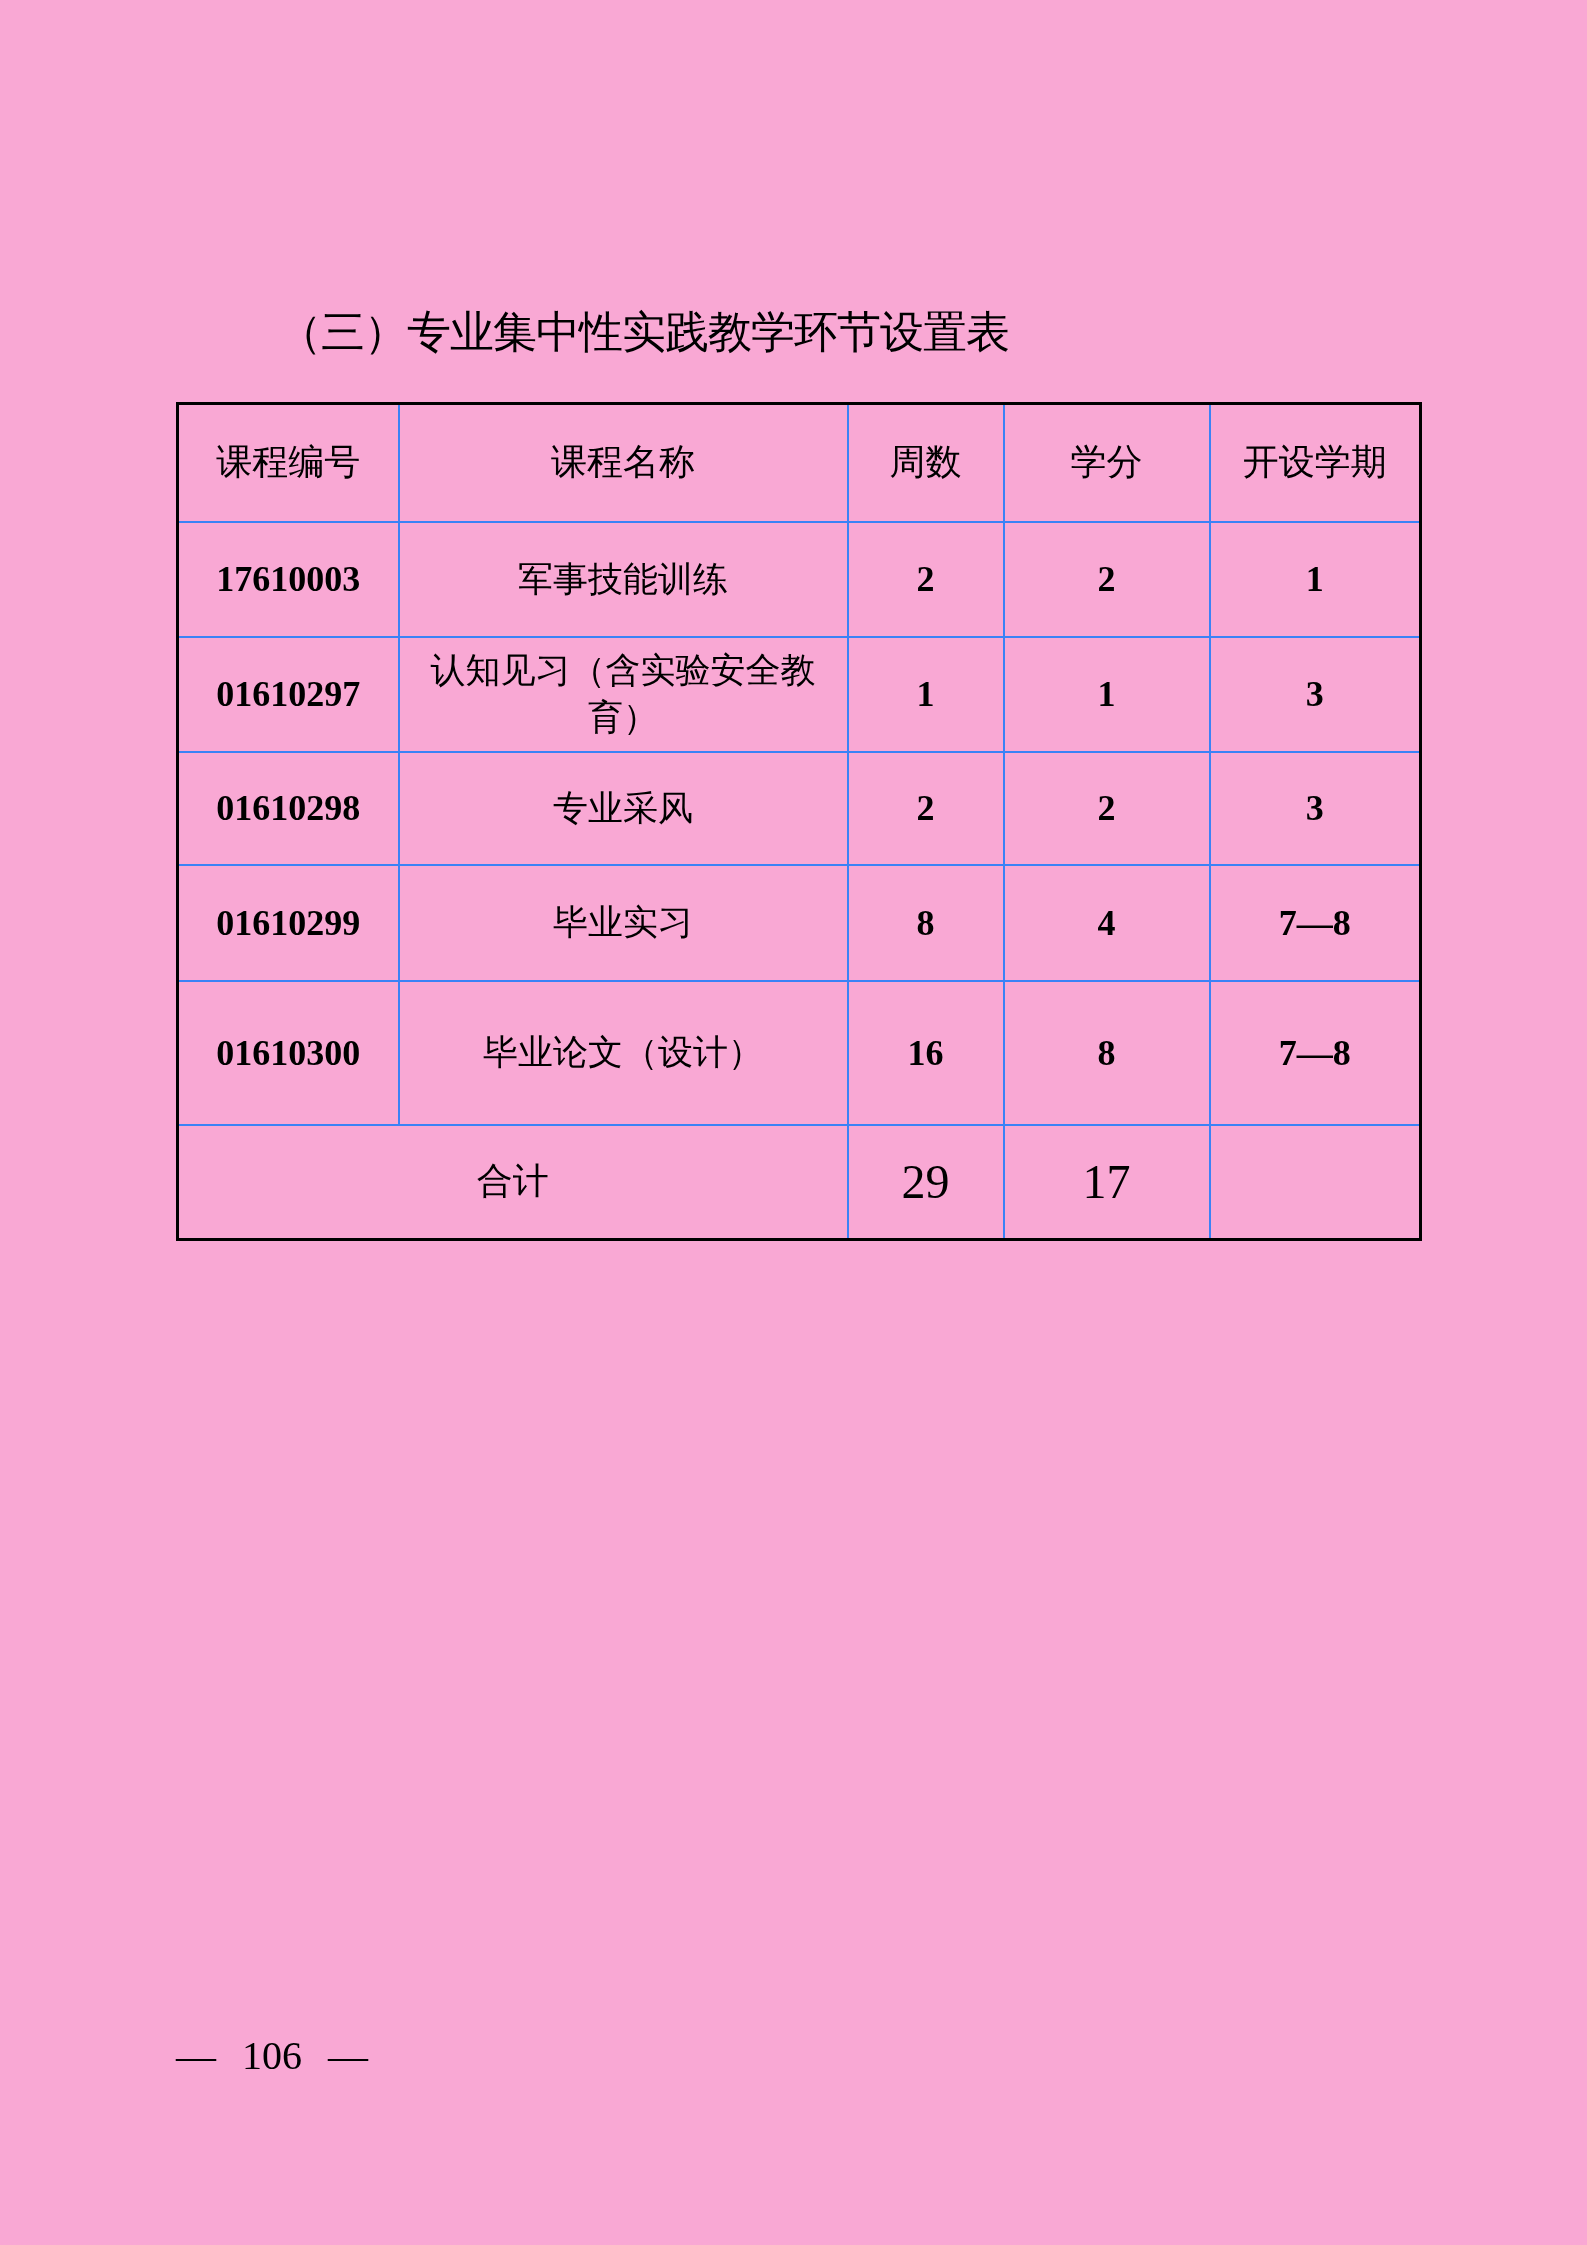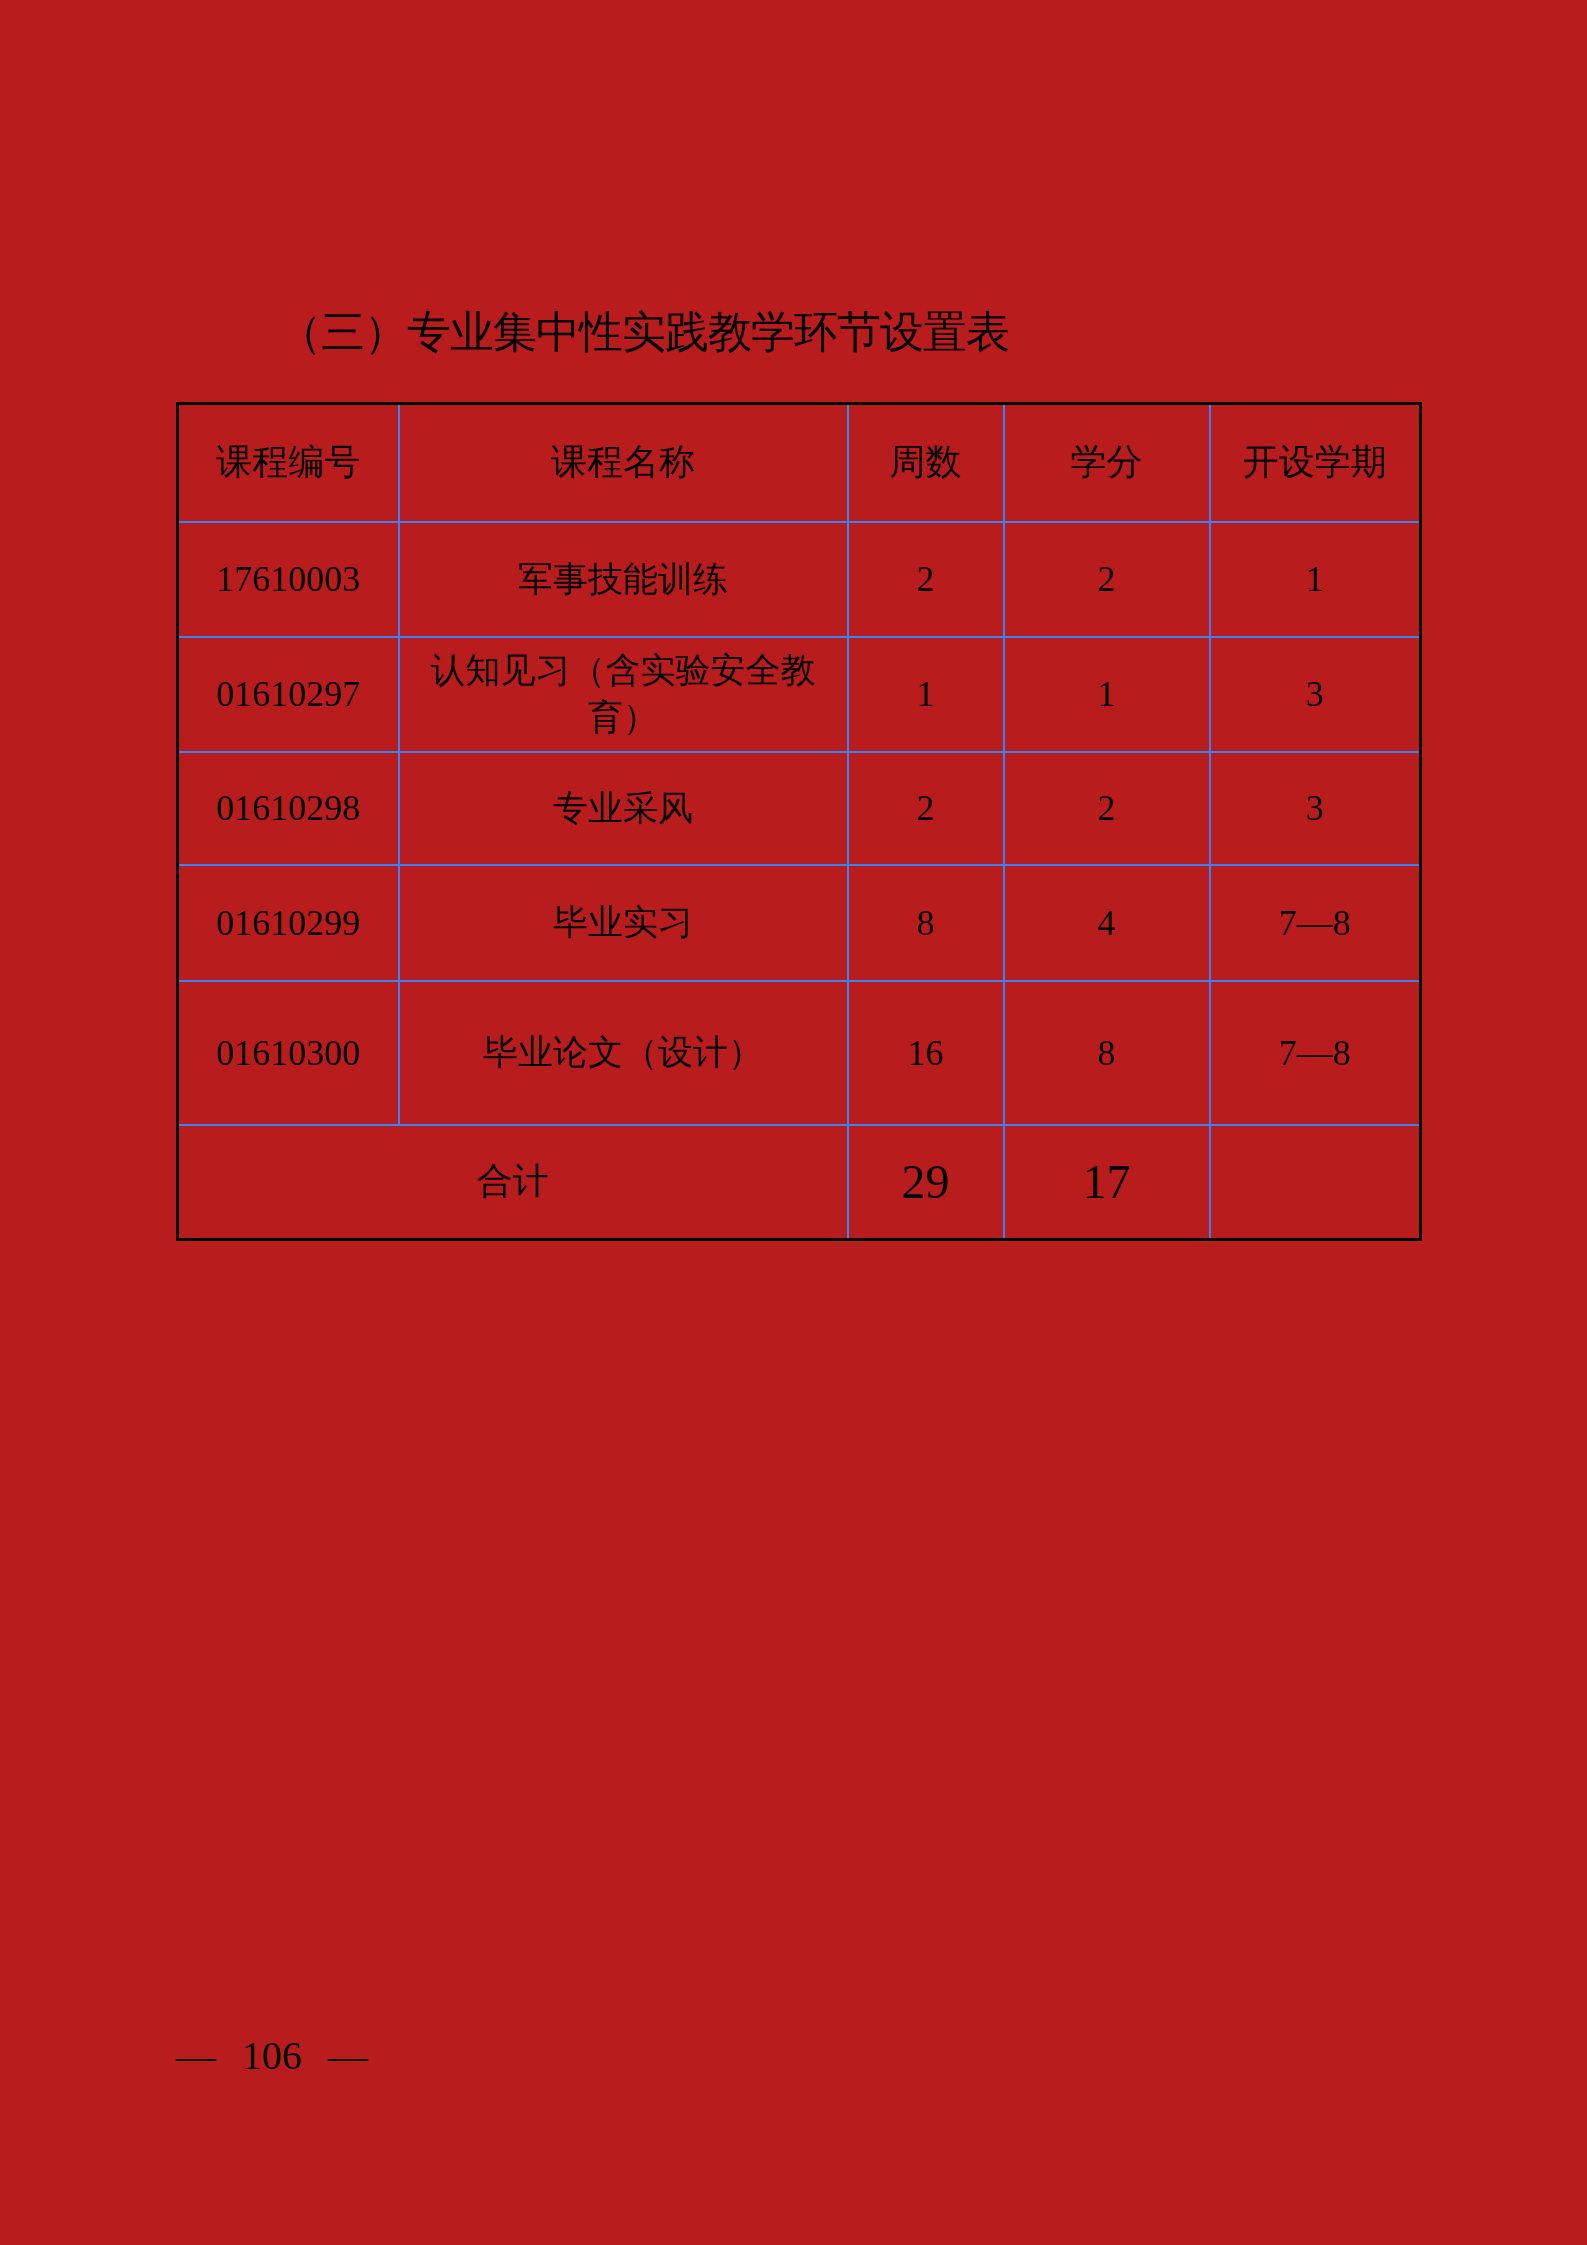--- a/index.html
+++ b/index.html
@@ -1,21 +1,21 @@
 <!DOCTYPE html>
 <html><head>
 <meta charset="utf-8">
 <style>
   * { margin: 0; padding: 0; box-sizing: border-box; }
   html, body { background: #e8e8e8; }
   .page {
     position: relative;
     width: 1587px;
     height: 2245px;
-    background: #b91c1c;
+    background: #f9a8d4;
     margin: 0 auto;
     color: #000000;
     overflow: hidden;
   }
   .doc-title {
     position: absolute;
     left: 278px;
     top: 303px;
     font-family: "Liberation Serif", "DejaVu Serif", serif;
     font-size: 44px;
@@ -45,21 +45,21 @@
   tr.total-row { height: 115px; }
   th.hdr {
     font-family: "Liberation Sans", "DejaVu Sans", sans-serif;
     font-size: 36px;
     font-weight: 500;
     color: #000000;
   }
   td.num {
     font-family: "Liberation Serif", "DejaVu Serif", serif;
     font-size: 36px;
-    font-weight: 400;
+    font-weight: 700;
   }
   td.cname {
     font-family: Liberation Serif, serif;
     font-size: 35px;
     font-weight: 400;
   }
   td.total-label {
     font-family: "Liberation Sans", "DejaVu Sans", sans-serif;
     font-size: 36px;
     font-weight: 400;

